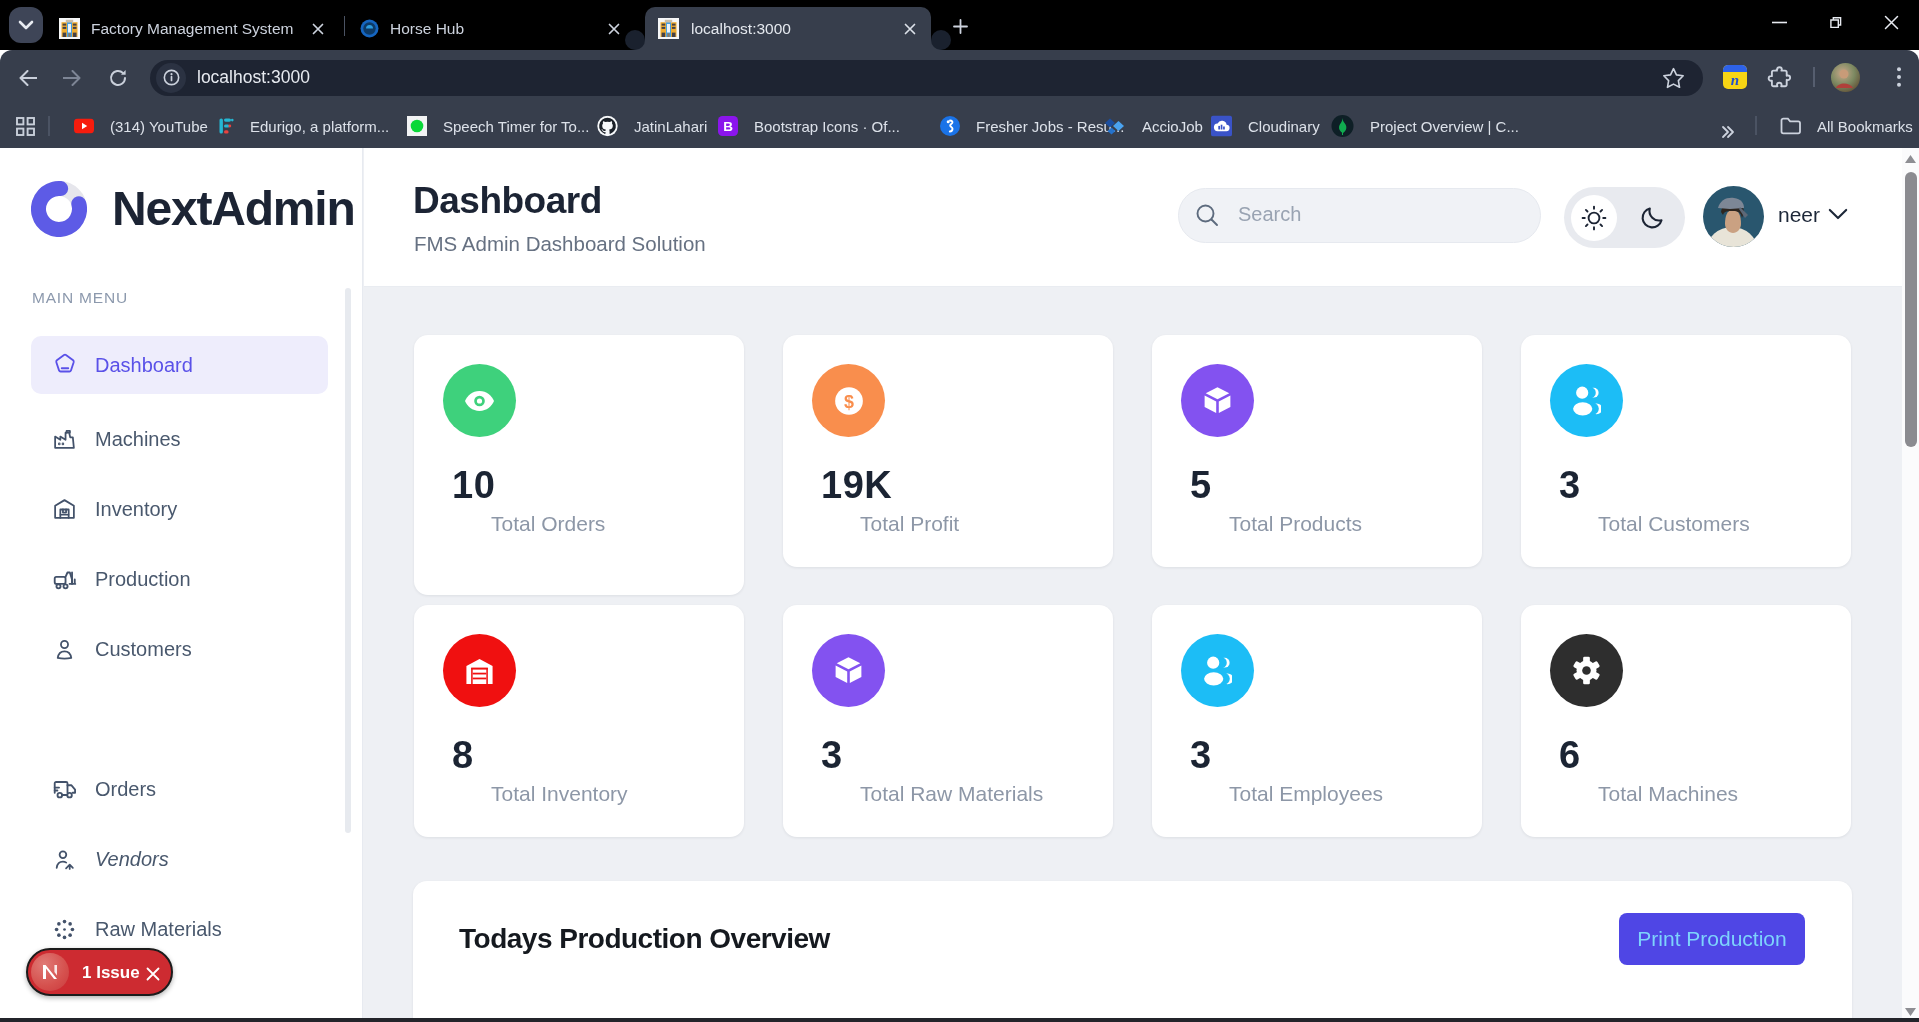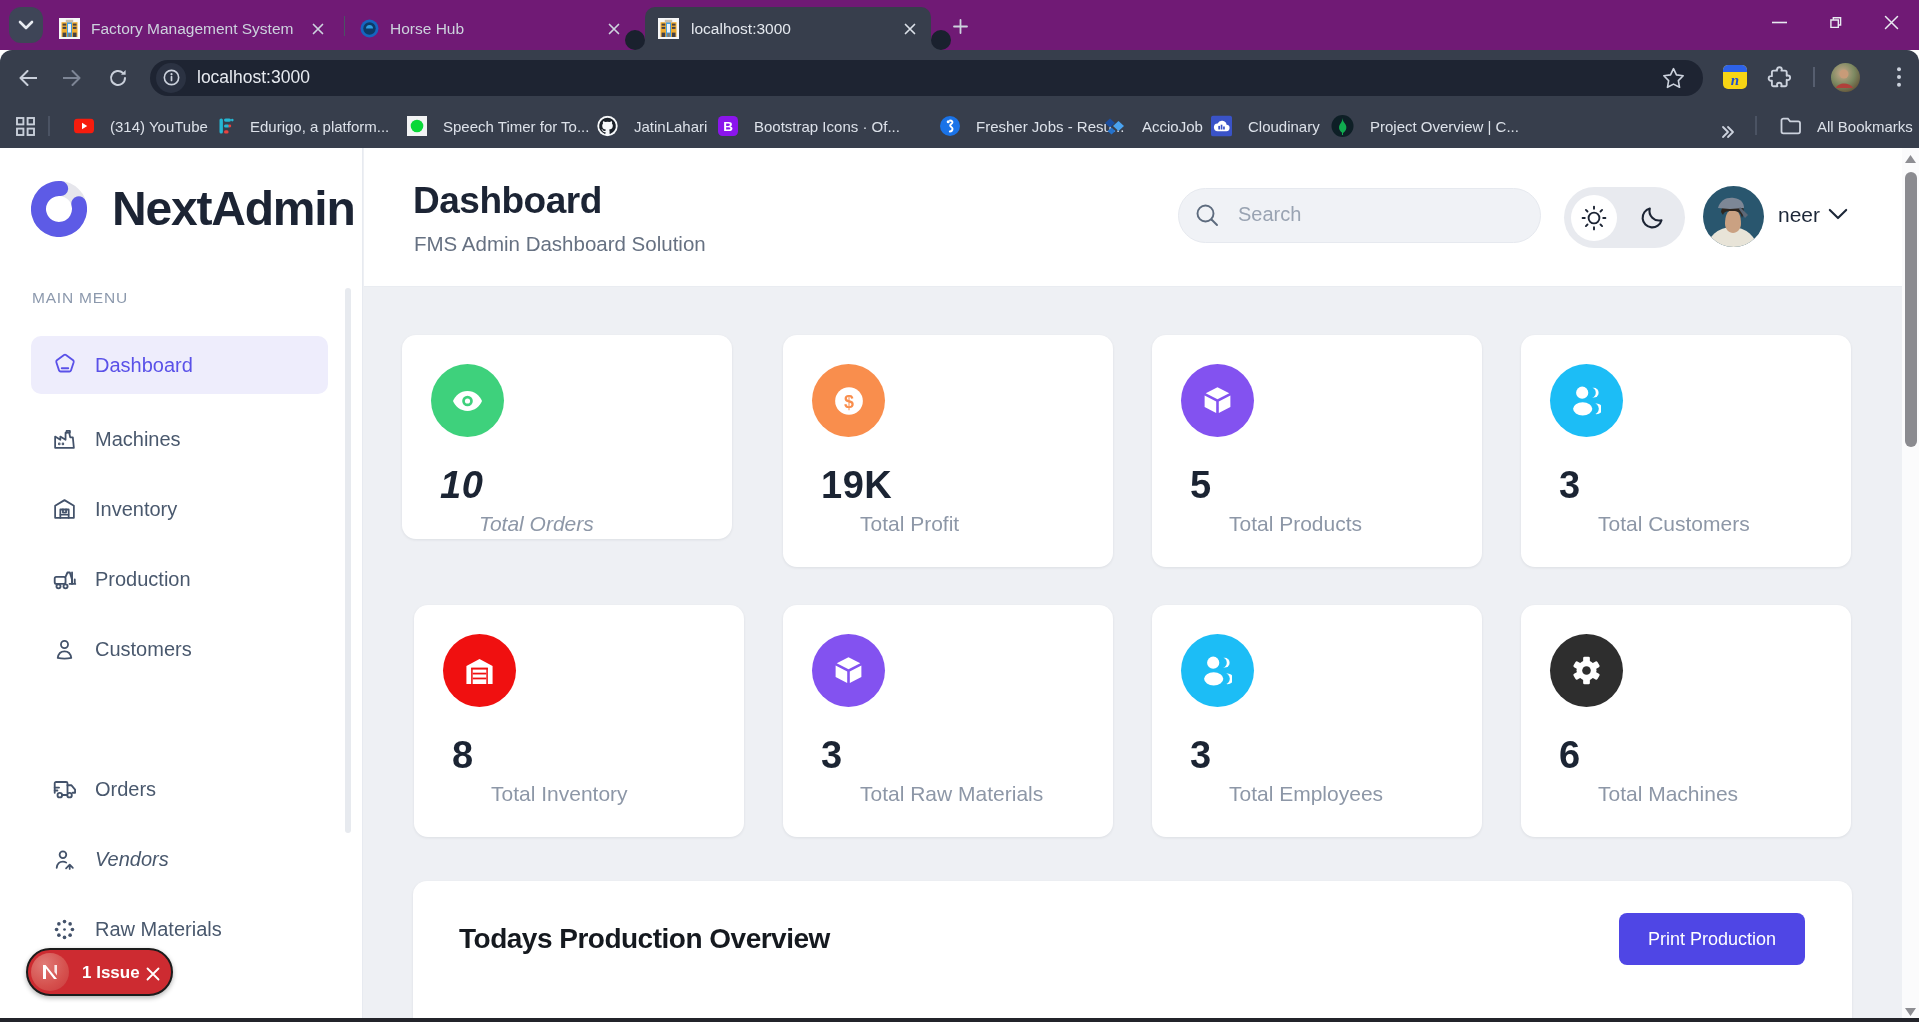--- a/index.html
+++ b/index.html
@@ -1,19 +1,19 @@
 <!DOCTYPE html>
 <html><head>
 <meta charset="utf-8">
 <style>
 * { margin:0; padding:0; box-sizing:border-box; }
 html,body { width:1919px; height:1022px; overflow:hidden; font-family:"Liberation Sans", sans-serif; }
 body { position:relative; background:#fff; }
 
-#tabstrip { position:absolute; left:0; top:0; width:1919px; height:50px; background:#701a75; }
+#tabstrip { position:absolute; left:0; top:0; width:1919px; height:50px; background:#000000; }
 #panel { position:absolute; left:0; top:50px; width:1919px; height:98px; background:#373e4c; border-radius:12px 12px 0 0; }
 .tabtext { color:#ccd2dd; font-size:15.5px; }
 #chevbtn { position:absolute; left:9px; top:7px; width:34px; height:36px; background:#3e4557; border-radius:12px; }
 .tab { position:absolute; top:7px; height:43px; }
 .tabsep { position:absolute; top:16px; width:1px; height:20px; background:#4b5363; }
 #activetab { position:absolute; left:645px; top:7px; width:286px; height:43px; background:#373e4c; border-radius:10px 10px 0 0; }
 .curve { position:absolute; bottom:0; width:10px; height:10px; background:#373e4c; }
 .curve:before { content:''; position:absolute; width:20px; height:20px; border-radius:50%; background:#1a212e; bottom:0; }
 #curveL { left:635px; } #curveL:before { right:0; }
 #curveR { left:931px; } #curveR:before { left:0; }
@@ -411,21 +411,21 @@
             <circle cx="17.4" cy="17.4" r="1.75"></circle>
             <circle cx="12" cy="19.6" r="1.75"></circle>
             <circle cx="12" cy="12" r="1.3"></circle>
           </svg>
         </span>
      Raw Materials
    </div>
    <div style="position:absolute;left:345px;top:140px;width:6px;height:545px;background:#e7eaef;border-radius:3px;"></div>
  </div>
  <div id="main">
-  <div class="card" style="left:402px;top:187px;width:330px;height:204px;font-style:italic;">
+  <div class="card" style="left:414px;top:187px;width:330px;height:260px;">
     <div class="statcirc" style="background:#3ed17c;">
       <svg width="29" height="24" viewBox="0 0 38 26">
             <path d="M19 0C9.5 0 3 6.2 0 13c3 6.8 9.5 13 19 13s16-6.2 19-13C35 6.2 28.5 0 19 0z" fill="#fff"></path>
             <circle cx="19" cy="13" r="7" fill="#3ed17c"></circle>
             <circle cx="19" cy="13" r="3.4" fill="#fff"></circle>
           </svg>
     </div>
     <div class="statnum">10</div>
         <div class="statlbl">Total Orders</div>
   </div>
@@ -523,21 +523,21 @@
               </g>
             </g>
         <circle cx="18" cy="18" r="5" fill="#2e2e2e"></circle>
       </svg>
     </div>
     <div class="statnum">6</div>
         <div class="statlbl">Total Machines</div>
   </div>
   <div class="card" style="left:413px;top:733px;width:1439px;height:141px;border-radius:14px 14px 0 0;">
     <div style="position:absolute;left:46px;top:42px;font-size:28px;font-weight:bold;color:#15191f;letter-spacing:-0.5px;">Todays Production Overview</div>
-    <div style="position:absolute;left:1206px;top:32px;width:186px;height:52px;background:#4f46e5;border-radius:8px;display:flex;align-items:center;justify-content:center;color:#ffffff;font-size:18px;">Print Production</div>
+    <div style="position:absolute;left:1206px;top:32px;width:186px;height:52px;background:#4f46e5;border-radius:8px;display:flex;align-items:center;justify-content:center;color:#7dd3fc;font-size:21px;">Print Production</div>
   </div>
  </div>
  <div id="vscroll">
    <svg width="11" height="8" viewBox="0 0 11 8" style="position:absolute;left:3px;top:7px;">
         <path d="M5.5 0L11 8H0z" fill="#8e8e93"></path>
       </svg>
    <div style="position:absolute;left:2.5px;top:24px;width:12px;height:275px;background:#8b8b90;border-radius:6px;"></div>
    <svg width="11" height="8" viewBox="0 0 11 8" style="position:absolute;left:3px;top:860px;">
         <path d="M5.5 8L11 0H0z" fill="#8e8e93"></path>
       </svg>

